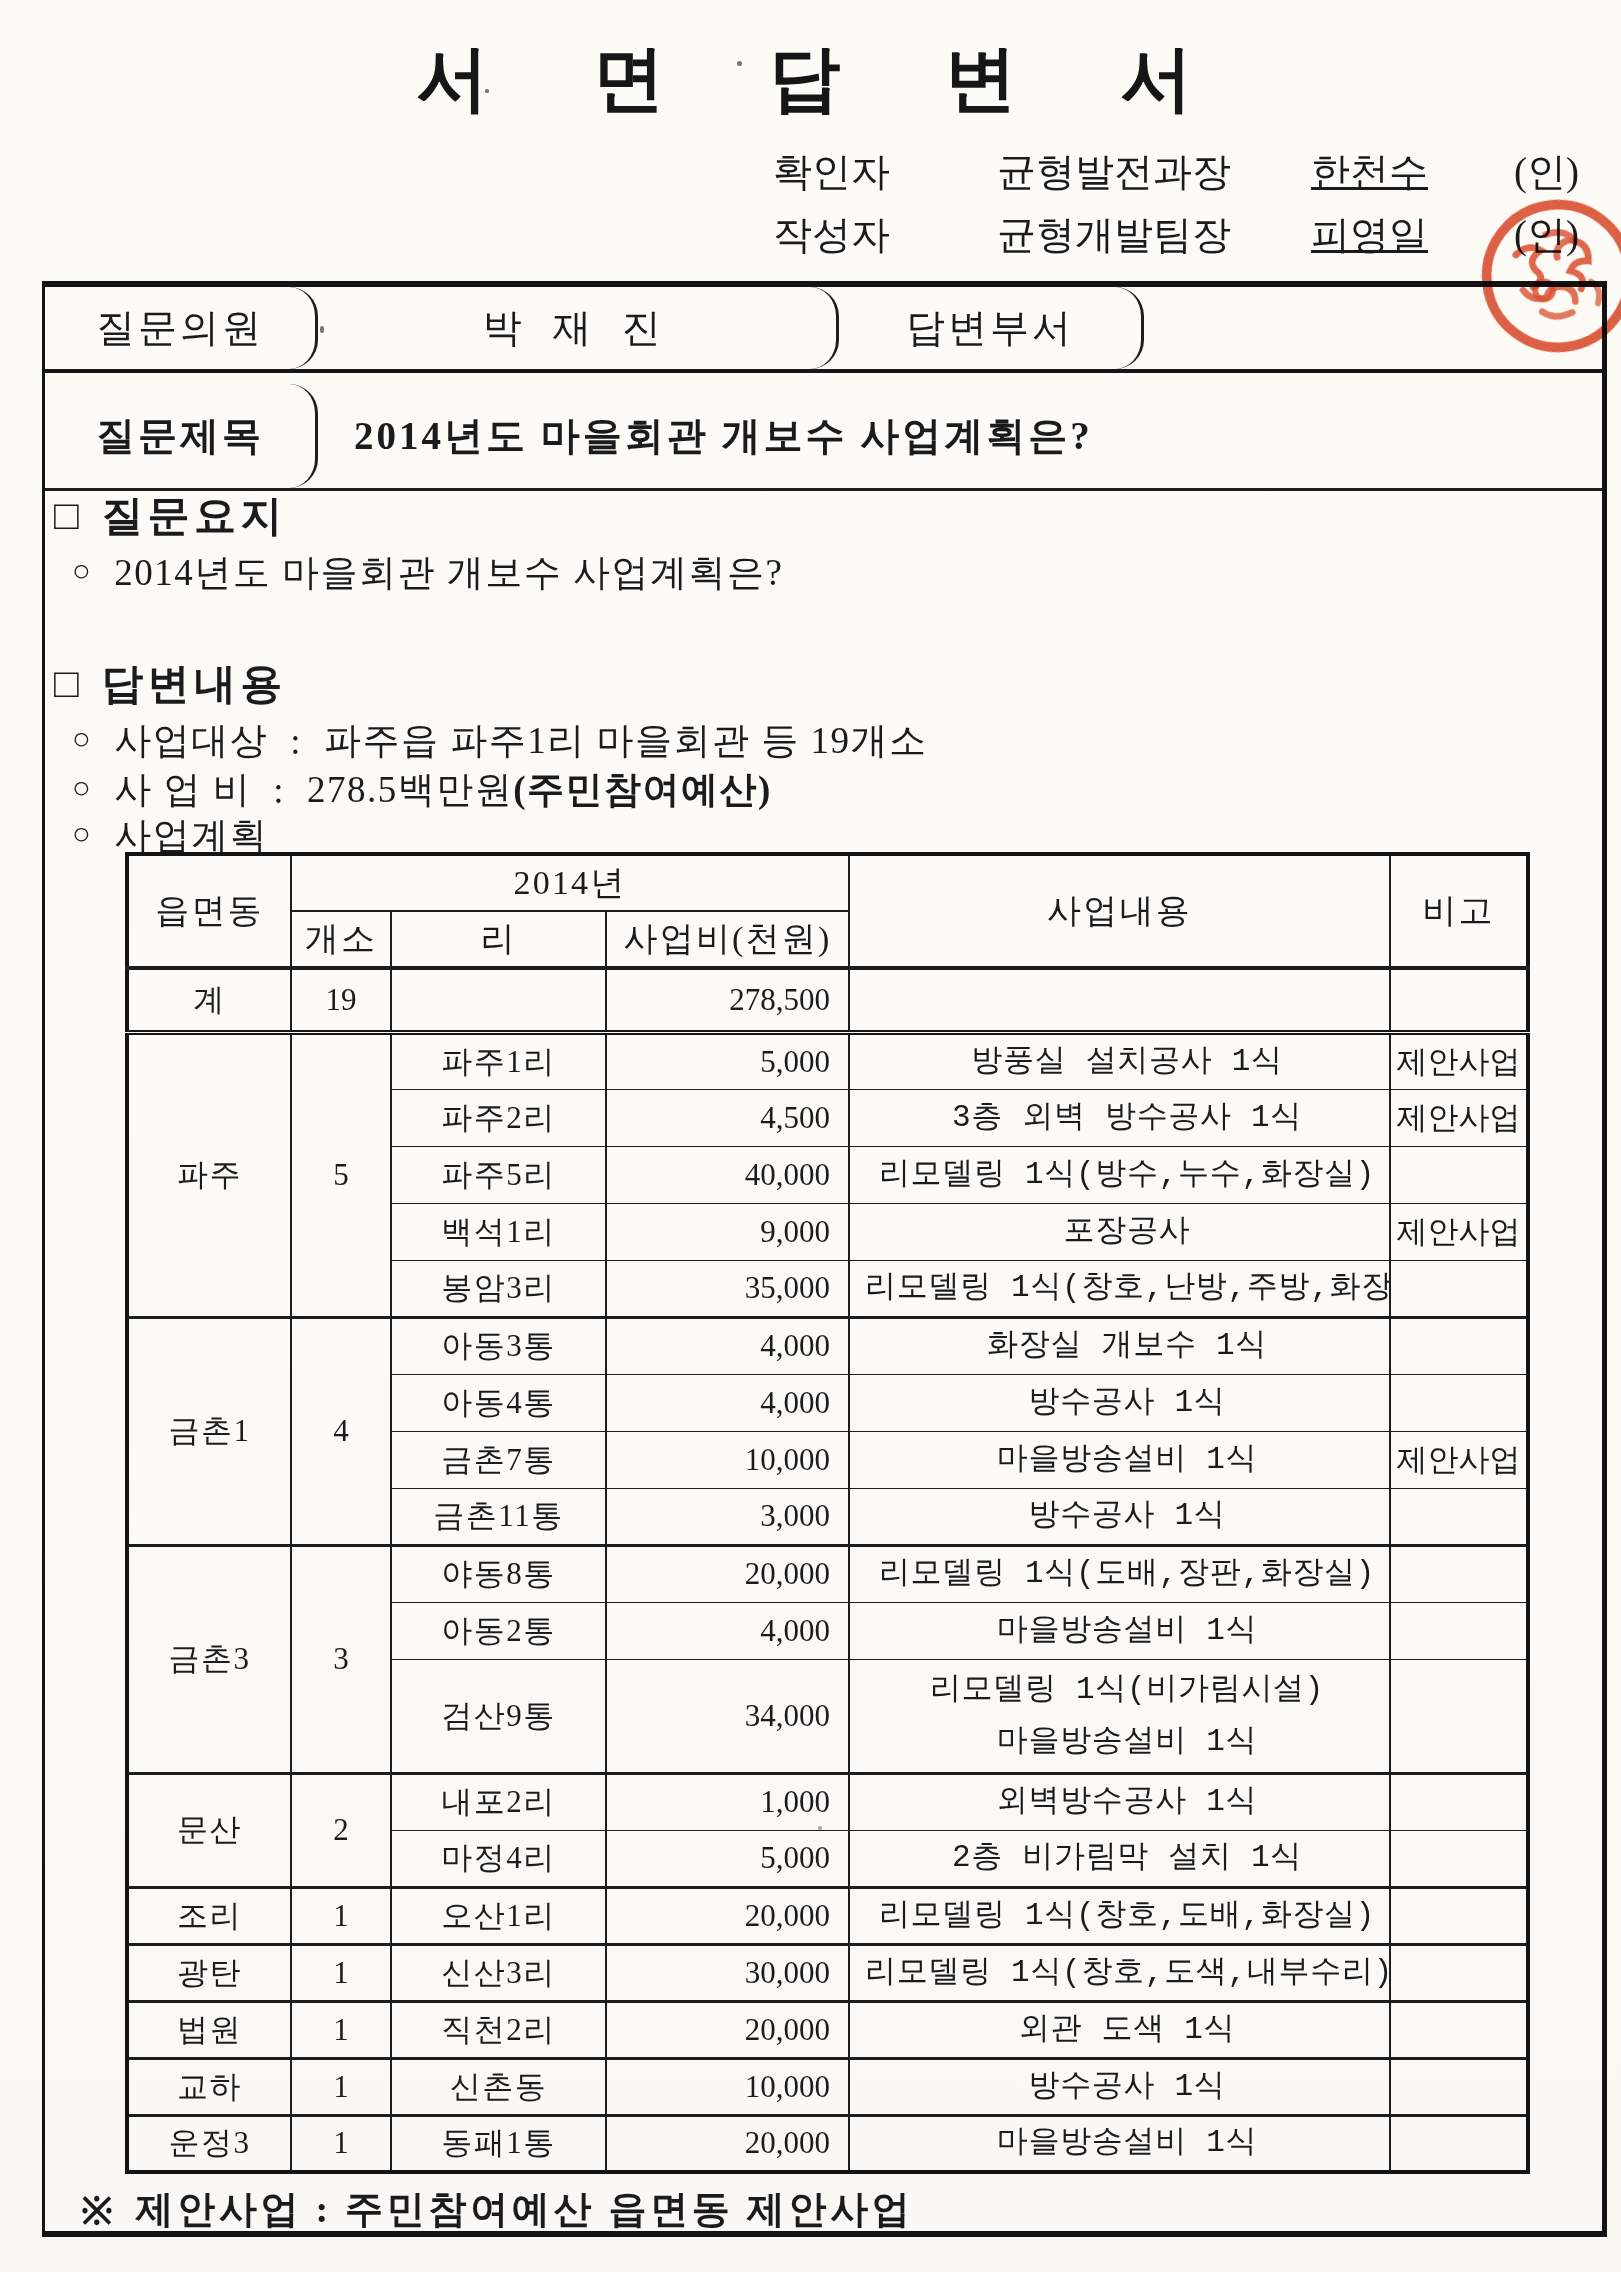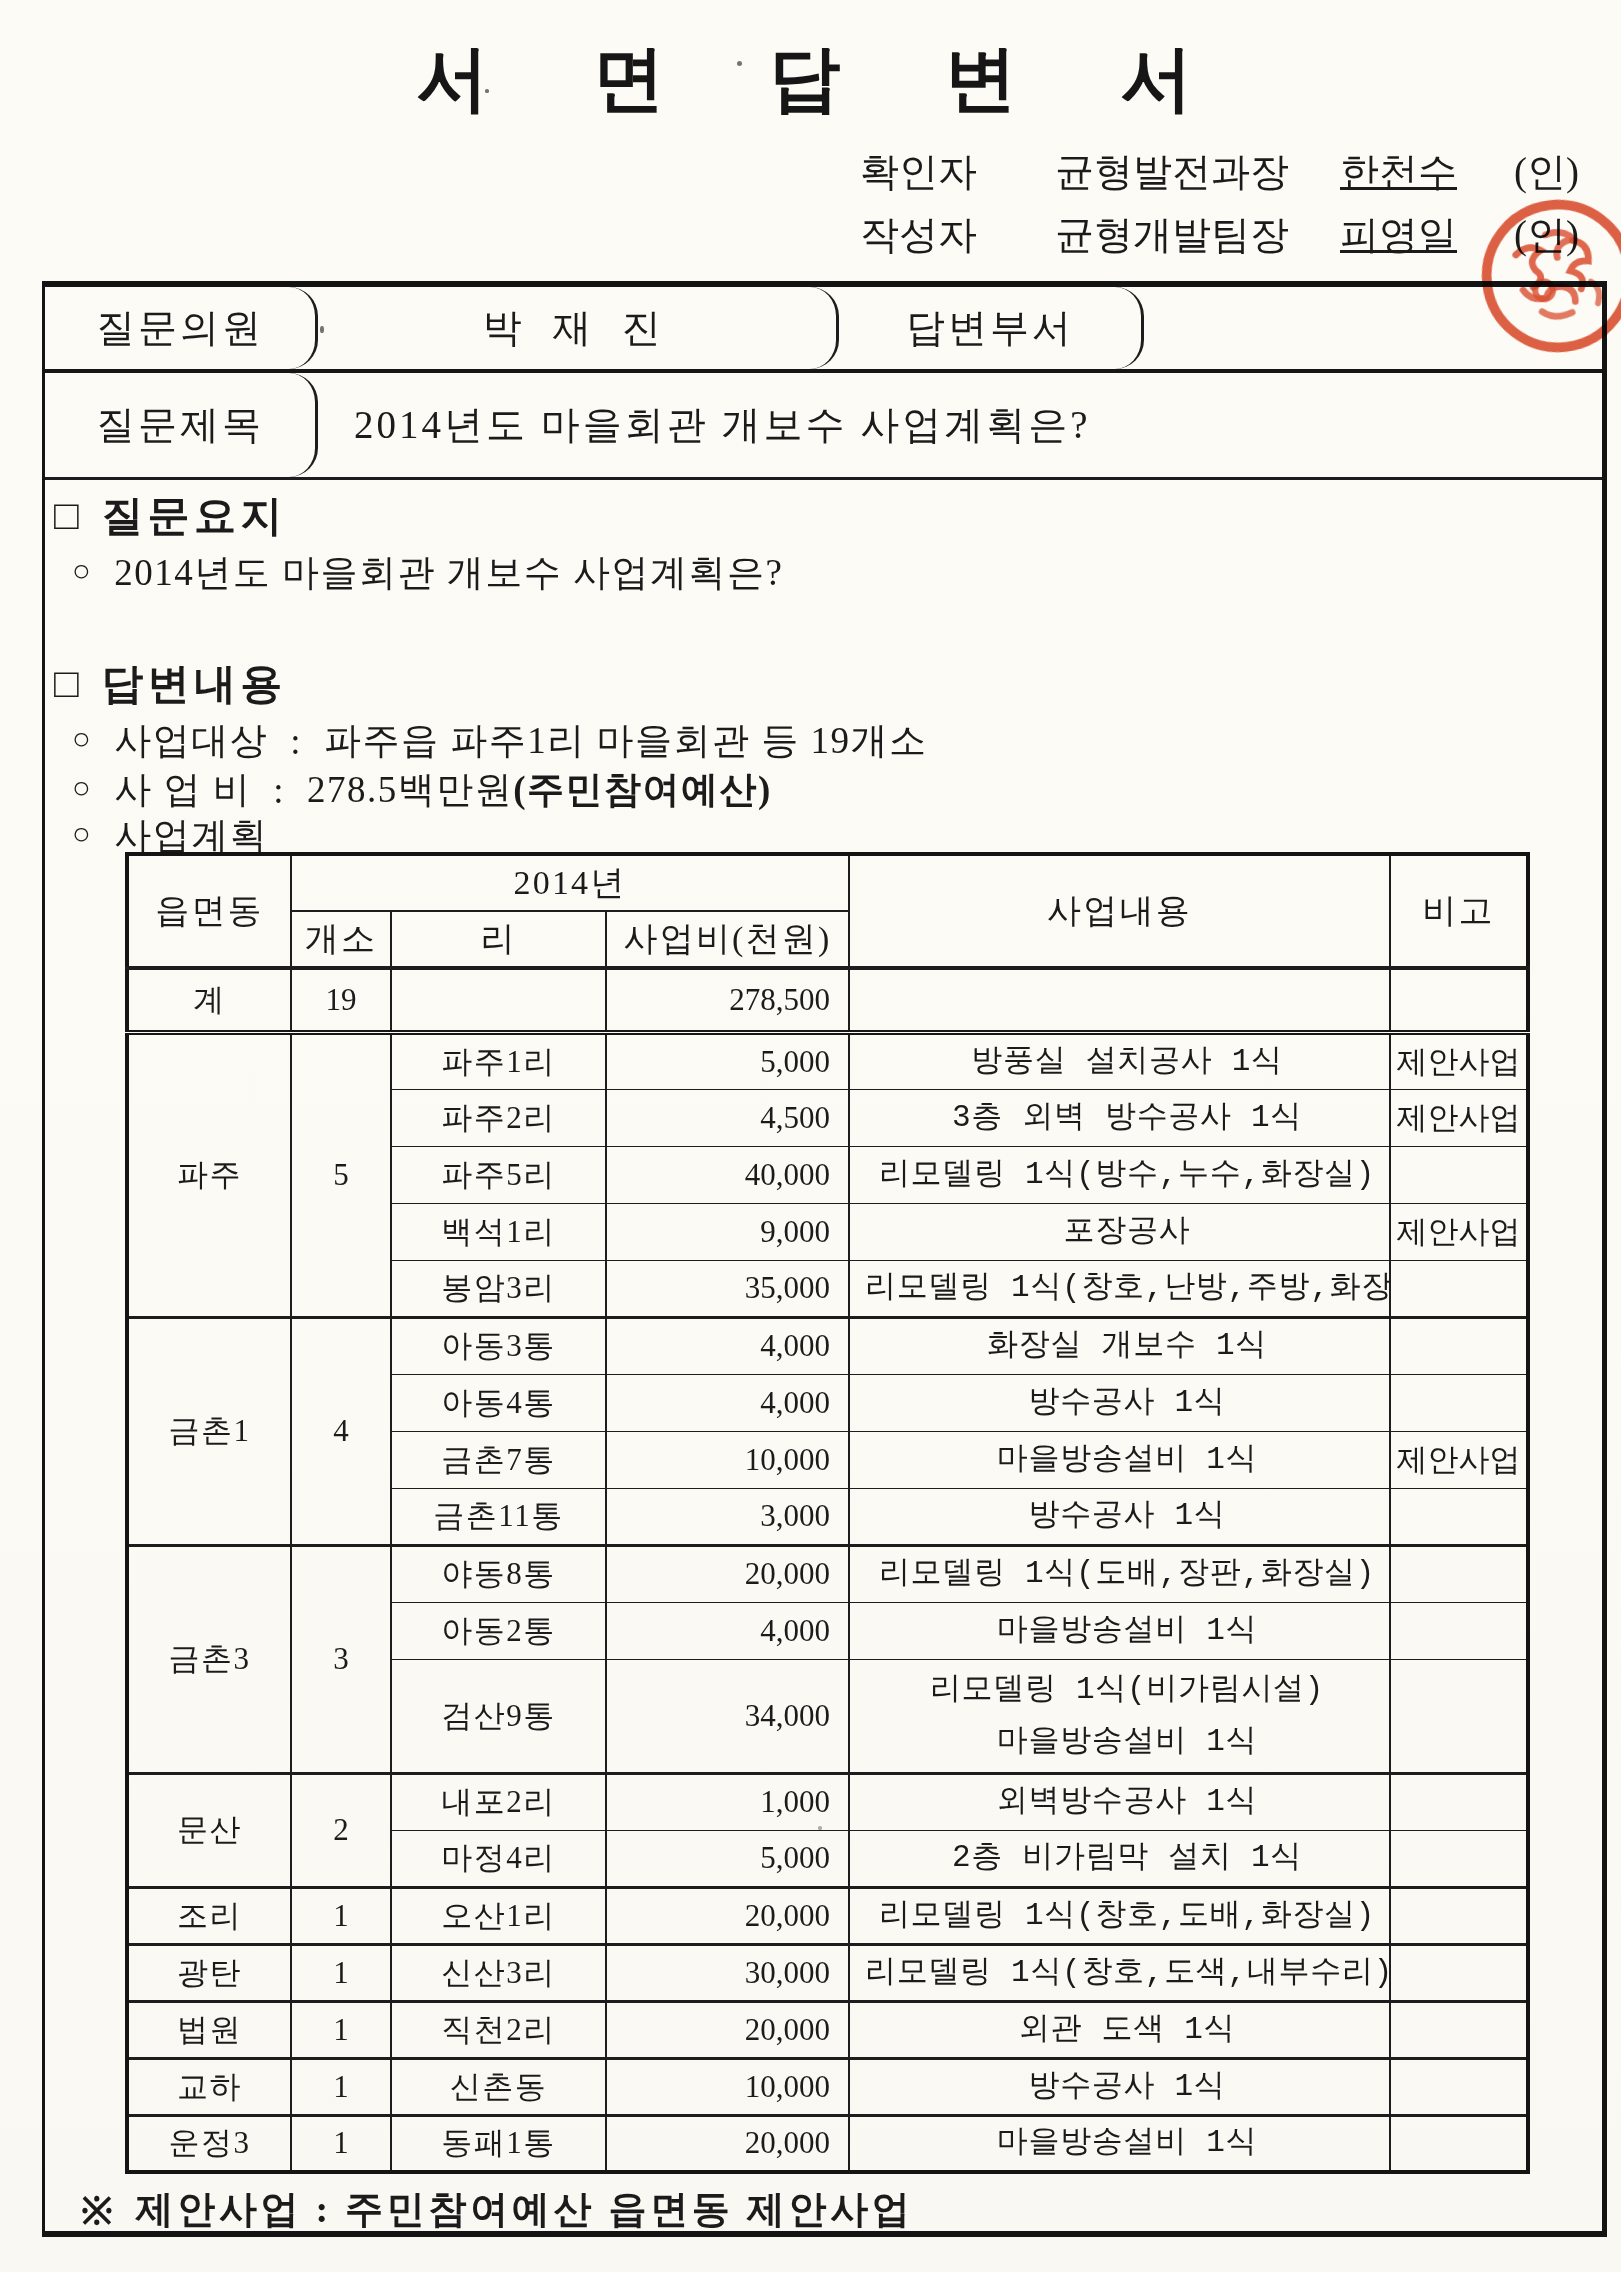--- a/index.html
+++ b/index.html
@@ -23,21 +23,21 @@
     font-size:72px;font-weight:bold;
     letter-spacing:43px;padding-left:30px;box-sizing:border-box;
     color:#161616;
   }
   
   .approvers{
     position:absolute;top:145px;right:43px;
     display:flex;flex-direction:column;gap:9px;
     font-size:39px;
   }
-  .approver-row{display:flex;align-items:flex-end;gap:48px;white-space:nowrap;}
+  .approver-row{display:flex;align-items:flex-end;gap:77px;white-space:nowrap;}
   .approver-role{margin-right:30px;}
   .approver-position{min-width:237px;}
   .approver-name{min-width:126px;text-decoration:underline;}
   
   .stamp{
     position:absolute;left:1480px;top:198px;width:156px;height:156px;
     z-index:5;opacity:.92;mix-blend-mode:multiply;
     transform:rotate(-7deg);
     filter:blur(0.3px);
   }
@@ -46,21 +46,21 @@
     position:absolute;left:42px;top:281px;
     width:1565px;height:1956px;
     box-sizing:border-box;
     border-style:solid;border-color:#141414;
     border-width:6px 5.2px 6.7px 3.7px;
   }
   .box-inner{position:absolute;inset:0;}
   
   .info-row{position:absolute;left:0;right:0;display:flex;box-sizing:border-box;background:transparent;}
   .info-row-1{top:0;height:86px;border-bottom:4.4px solid #161616;}
-  .info-row-2{top:86px;height:107px;border-bottom:3px solid #1d1d1d;}
+  .info-row-2{top:97px;height:107px;border-bottom:3px solid #1d1d1d;font-weight:bold;}
   .info-cell{
     box-sizing:border-box;height:100%;
     display:flex;align-items:center;justify-content:center;
     font-size:39px;letter-spacing:3px;white-space:nowrap;
   }
   .info-cell.b-r{border-right:3px solid #1d1d1d;border-radius:29px;}
   .w1{width:273px;}
   .w2{width:521px;}
   .w3{width:305px;}
   .w4{flex:1;}

